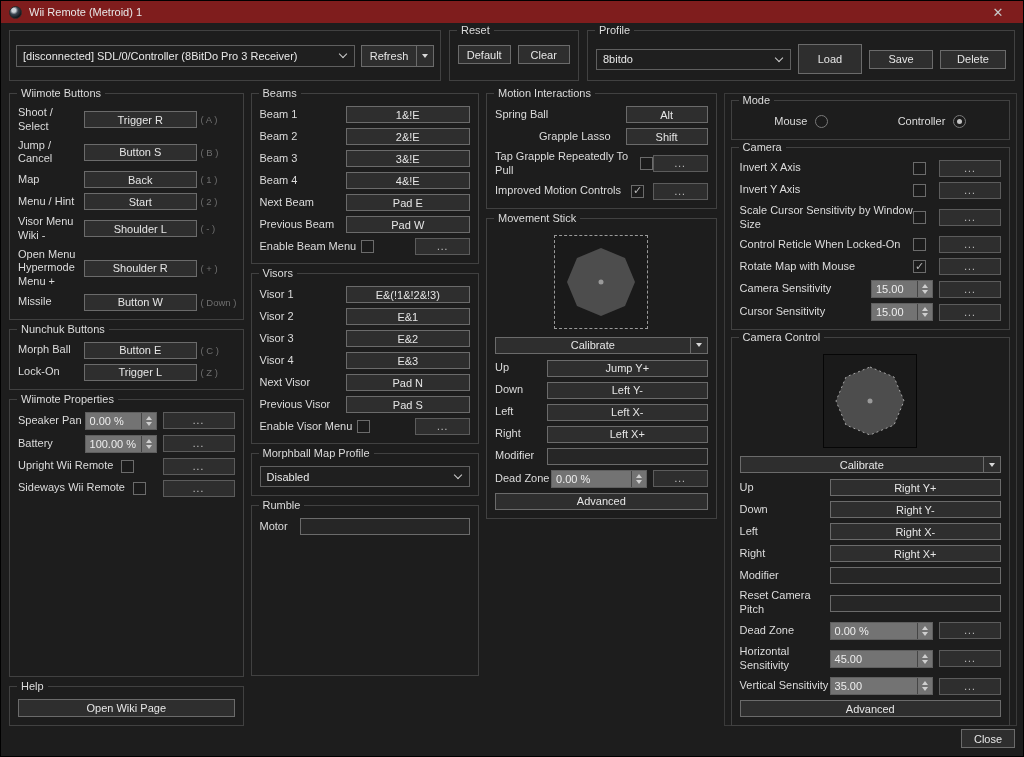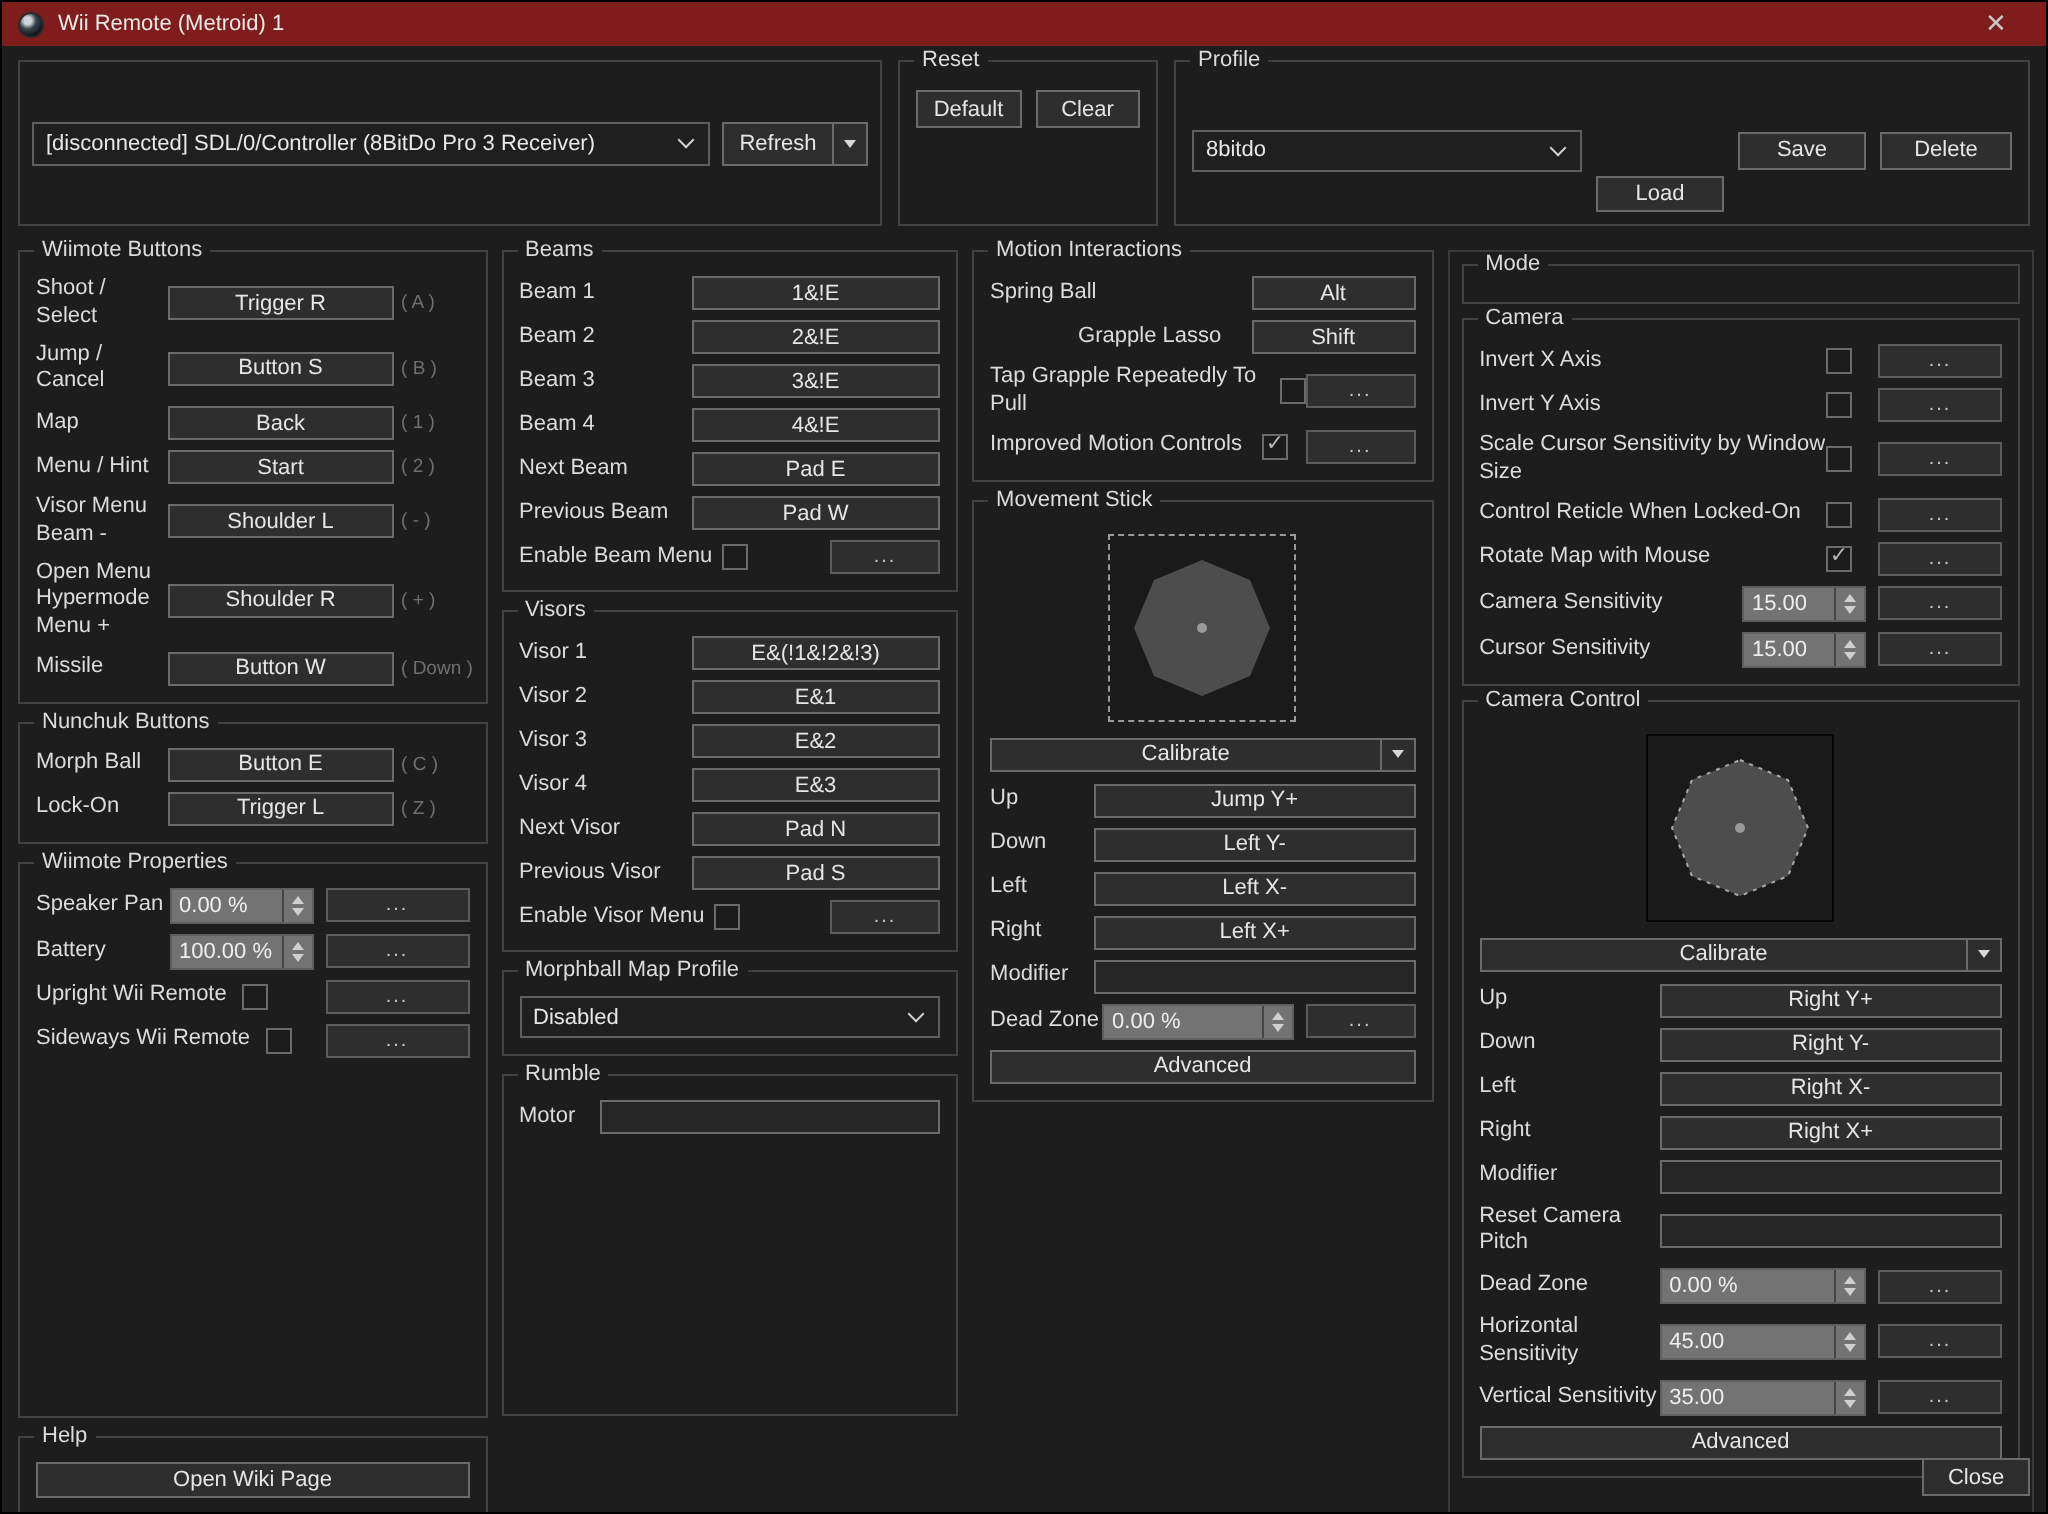--- a/index.html
+++ b/index.html
@@ -124,21 +124,21 @@
       </div>
     </div>
 
     <div class="group profilegroup">
       <span class="gtitle">Profile</span>
       <div class="grp-inline" style="margin-top:1px;">
         <div class="combo" style="flex:1;">
           <span class="cval">8bitdo</span>
           <span class="chev"></span>
         </div>
-        <button class="btn" style="width:64px;height:18px;flex:0 0 auto;margin-top:44px;">Load</button>
+        <button class="btn" style="width:64px;height:30px;flex:0 0 auto;">Load</button>
         <button class="btn" style="width:64px;height:19px;flex:0 0 auto;">Save</button>
         <button class="btn" style="width:66px;height:19px;flex:0 0 auto;">Delete</button>
       </div>
     </div>
   </div>
 
   <div class="main">
 
     <div class="col col1">
       <div class="group">
@@ -158,21 +158,21 @@
           <button class="btn map1">Back</button>
           <span class="hint">( 1 )</span>
         </div>
         <div class="row">
           <span class="lbl w-lbl1">Menu / Hint</span>
           <button class="btn map1">Start</button>
           <span class="hint">( 2 )</span>
         </div>
         <div class="row">
           <span class="lbl w-lbl1">Visor Menu
-Beam -</span>
+Wiki -</span>
           <button class="btn map1">Shoulder L</button>
           <span class="hint">( - )</span>
         </div>
         <div class="row">
           <span class="lbl w-lbl1">Open Menu
 Hypermode
 Menu +</span>
           <button class="btn map1">Shoulder R</button>
           <span class="hint">( + )</span>
         </div>
@@ -397,20 +397,30 @@
           </div>
           <button class="btn dots dots55" style="margin-left:6px;">...</button>
         </div>
         <button class="btn" style="width:100%;margin-bottom:2px;">Advanced</button>
       </div>
     </div>
 
     <div class="col4frame">
       <div class="group">
         <span class="gtitle">Mode</span>
+        <div class="mode-opts">
+          <span class="mode-opt">
+            <span class="lbl">Mouse</span>
+            <span class="radio"></span>
+          </span>
+          <span class="mode-opt">
+            <span class="lbl">Controller</span>
+            <span class="radio checked"></span>
+          </span>
+        </div>
       </div>
 
       <div class="group">
         <span class="gtitle">Camera</span>
         <div class="row">
           <span class="lbl" style="flex:1;">Invert X Axis</span>
           <span class="ckcol">
               <span class="checkbox"></span>
             </span>
           <button class="btn dots dots62">...</button>

